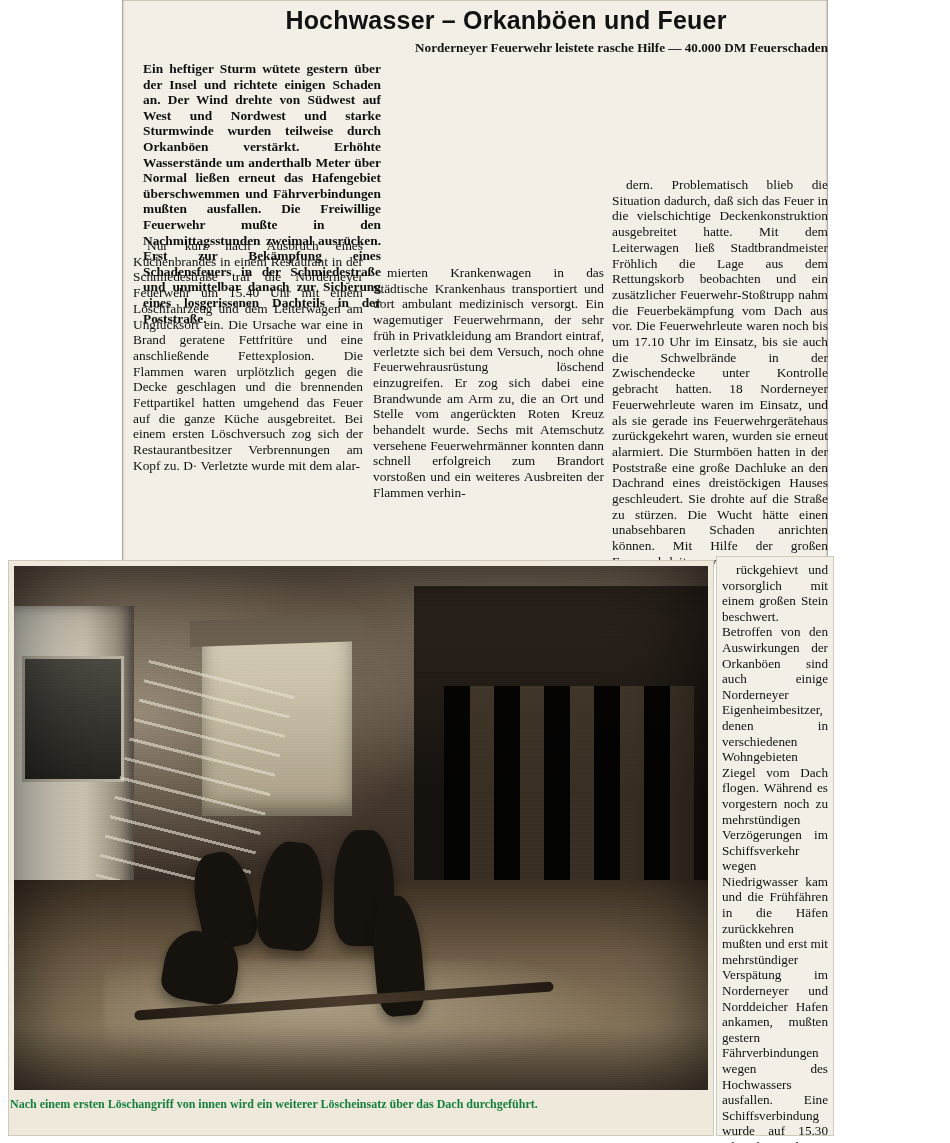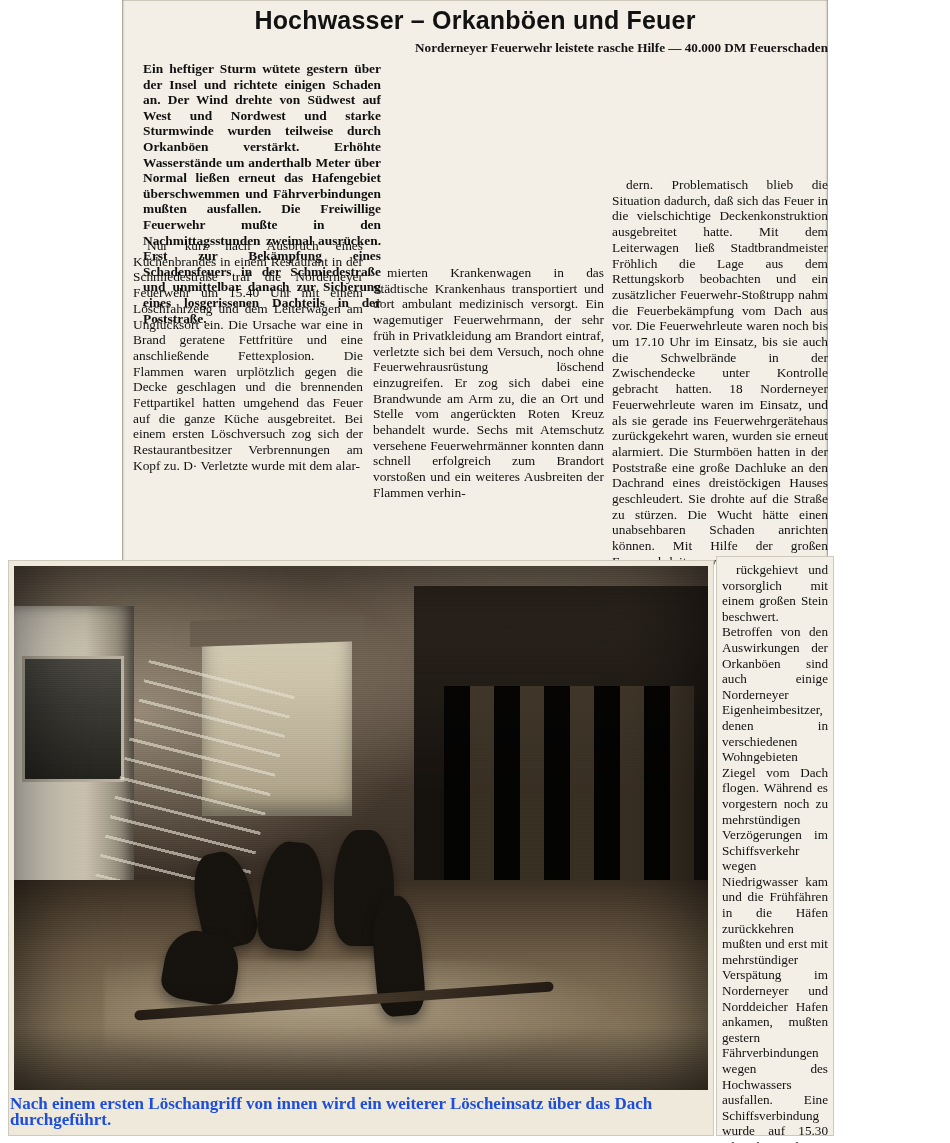--- a/index.html
+++ b/index.html
@@ -32,20 +32,21 @@
   .headline {
     position: absolute;
     left: 122px; top: 6px;
     width: 706px;
     text-align: center;
     font-family: "Liberation Sans", sans-serif;
     font-weight: bold;
     font-size: 25px;
     letter-spacing: 0.2px;
     color: #121212;
+    padding-left: 31px;
   }
   .subhead {
     position: absolute;
     left: 122px; top: 40px;
     width: 706px;
     text-align: right;
     font-family: "Liberation Serif", serif;
     font-weight: bold;
     font-size: 13.2px;
     color: #141414;
@@ -172,23 +173,23 @@
   .photo .vignette {
     position: absolute; inset: 0;
     box-shadow: inset 0 0 90px rgba(0,0,0,0.75);
   }
   .caption {
     position: absolute;
     left: 10px; top: 1096px;
     width: 700px;
     font-family: "Liberation Serif", serif;
     font-weight: bold;
-    font-size: 17px;
+    font-size: 12px;
     line-height: 16px;
-    color: #1d4ed8;
+    color: #15803d;
   }
   
   .clip-right {
     position: absolute;
     left: 716px; top: 556px;
     width: 118px; height: 580px;
     background: #f3efe6;
     box-shadow: 0 0 0 1px #cfc9bb inset;
   }
   .col-4 {

